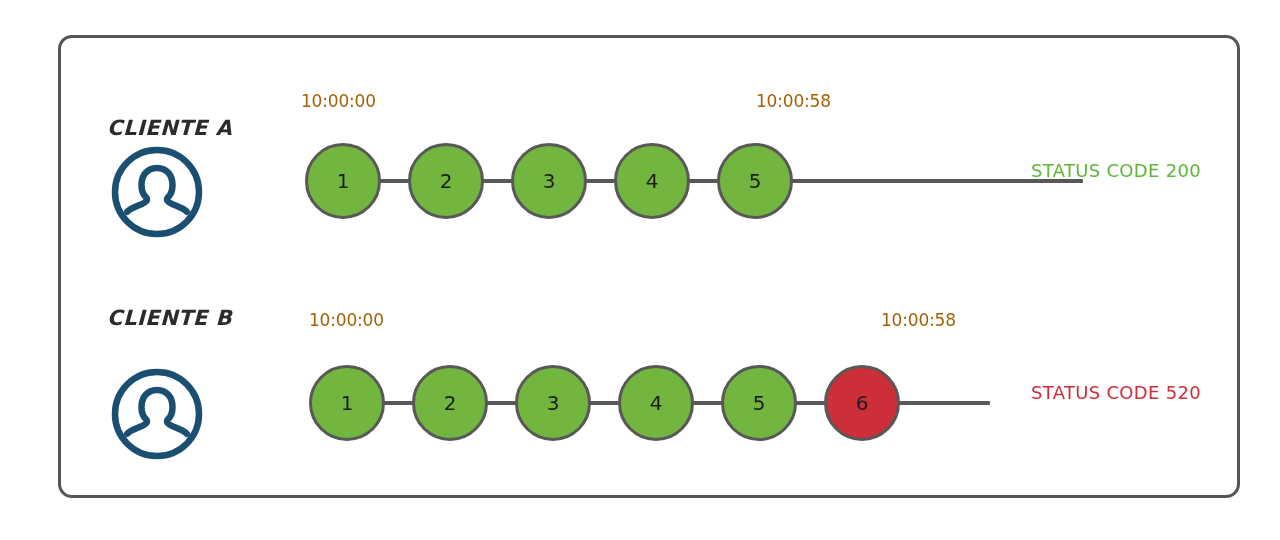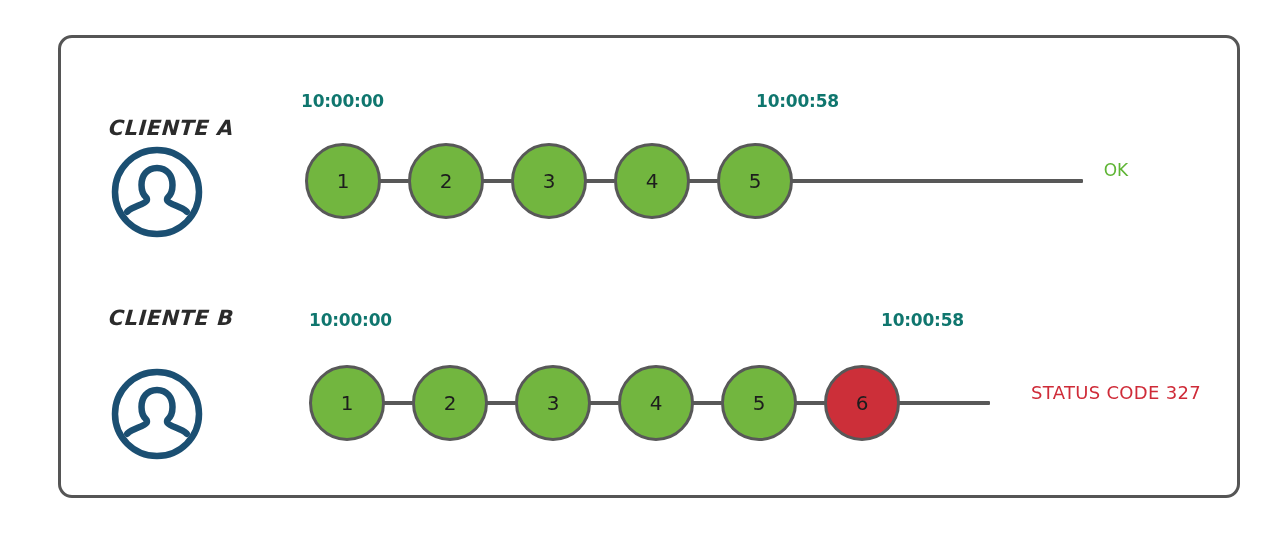--- a/index.html
+++ b/index.html
@@ -51,22 +51,22 @@
     position: absolute;
     width: 92px;
     height: 92px;
   }
 
   
   .timestamp {
     position: absolute;
     font-family: "DejaVu Sans", sans-serif;
     font-size: 17px;
-    font-weight: 700;
-    color: #0f766e;
+    font-weight: 400;
+    color: #a16207;
     white-space: nowrap;
     letter-spacing: -0.2px;
   }
 
   
   .chain {
     position: absolute;
   }
   .node {
     position: absolute;
@@ -152,21 +152,21 @@
         <div class="connector" style="left:486px; top:36px; width:292px;"></div>
 
         <div class="node ok" style="left:0px;">1</div>
         <div class="node ok" style="left:103px;">2</div>
         <div class="node ok" style="left:206px;">3</div>
         <div class="node ok" style="left:309px;">4</div>
         <div class="node ok" style="left:412px;">5</div>
       </div>
 
       <div class="status ok" style="left:960px; top:122px; width:190px;">
-        <span class="line2">OK</span>
+        <span class="line1">STATUS CODE 200</span>
       </div>
     </div>
 
     <div>
 
       <div class="client-label" style="left:48px; top:268px;">CLIENTE B</div>
 
       <div class="avatar" style="left:50px; top:330px;">
         <svg width="92" height="92" viewBox="0 0 92 92">
           <circle cx="46" cy="46" r="42" fill="none" stroke="#1b4f72" stroke-width="6.5"></circle>
@@ -199,18 +199,18 @@
 
         <div class="node ok" style="left:0px;">1</div>
         <div class="node ok" style="left:103px;">2</div>
         <div class="node ok" style="left:206px;">3</div>
         <div class="node ok" style="left:309px;">4</div>
         <div class="node ok" style="left:412px;">5</div>
         <div class="node err" style="left:515px;">6</div>
       </div>
 
       <div class="status err" style="left:955px; top:344px; width:200px;">
-        <span class="line1">STATUS CODE 327</span>
+        <span class="line1">STATUS CODE 520</span>
       </div>
     </div>
 
   </div>
 </div>
 
 </body></html>

